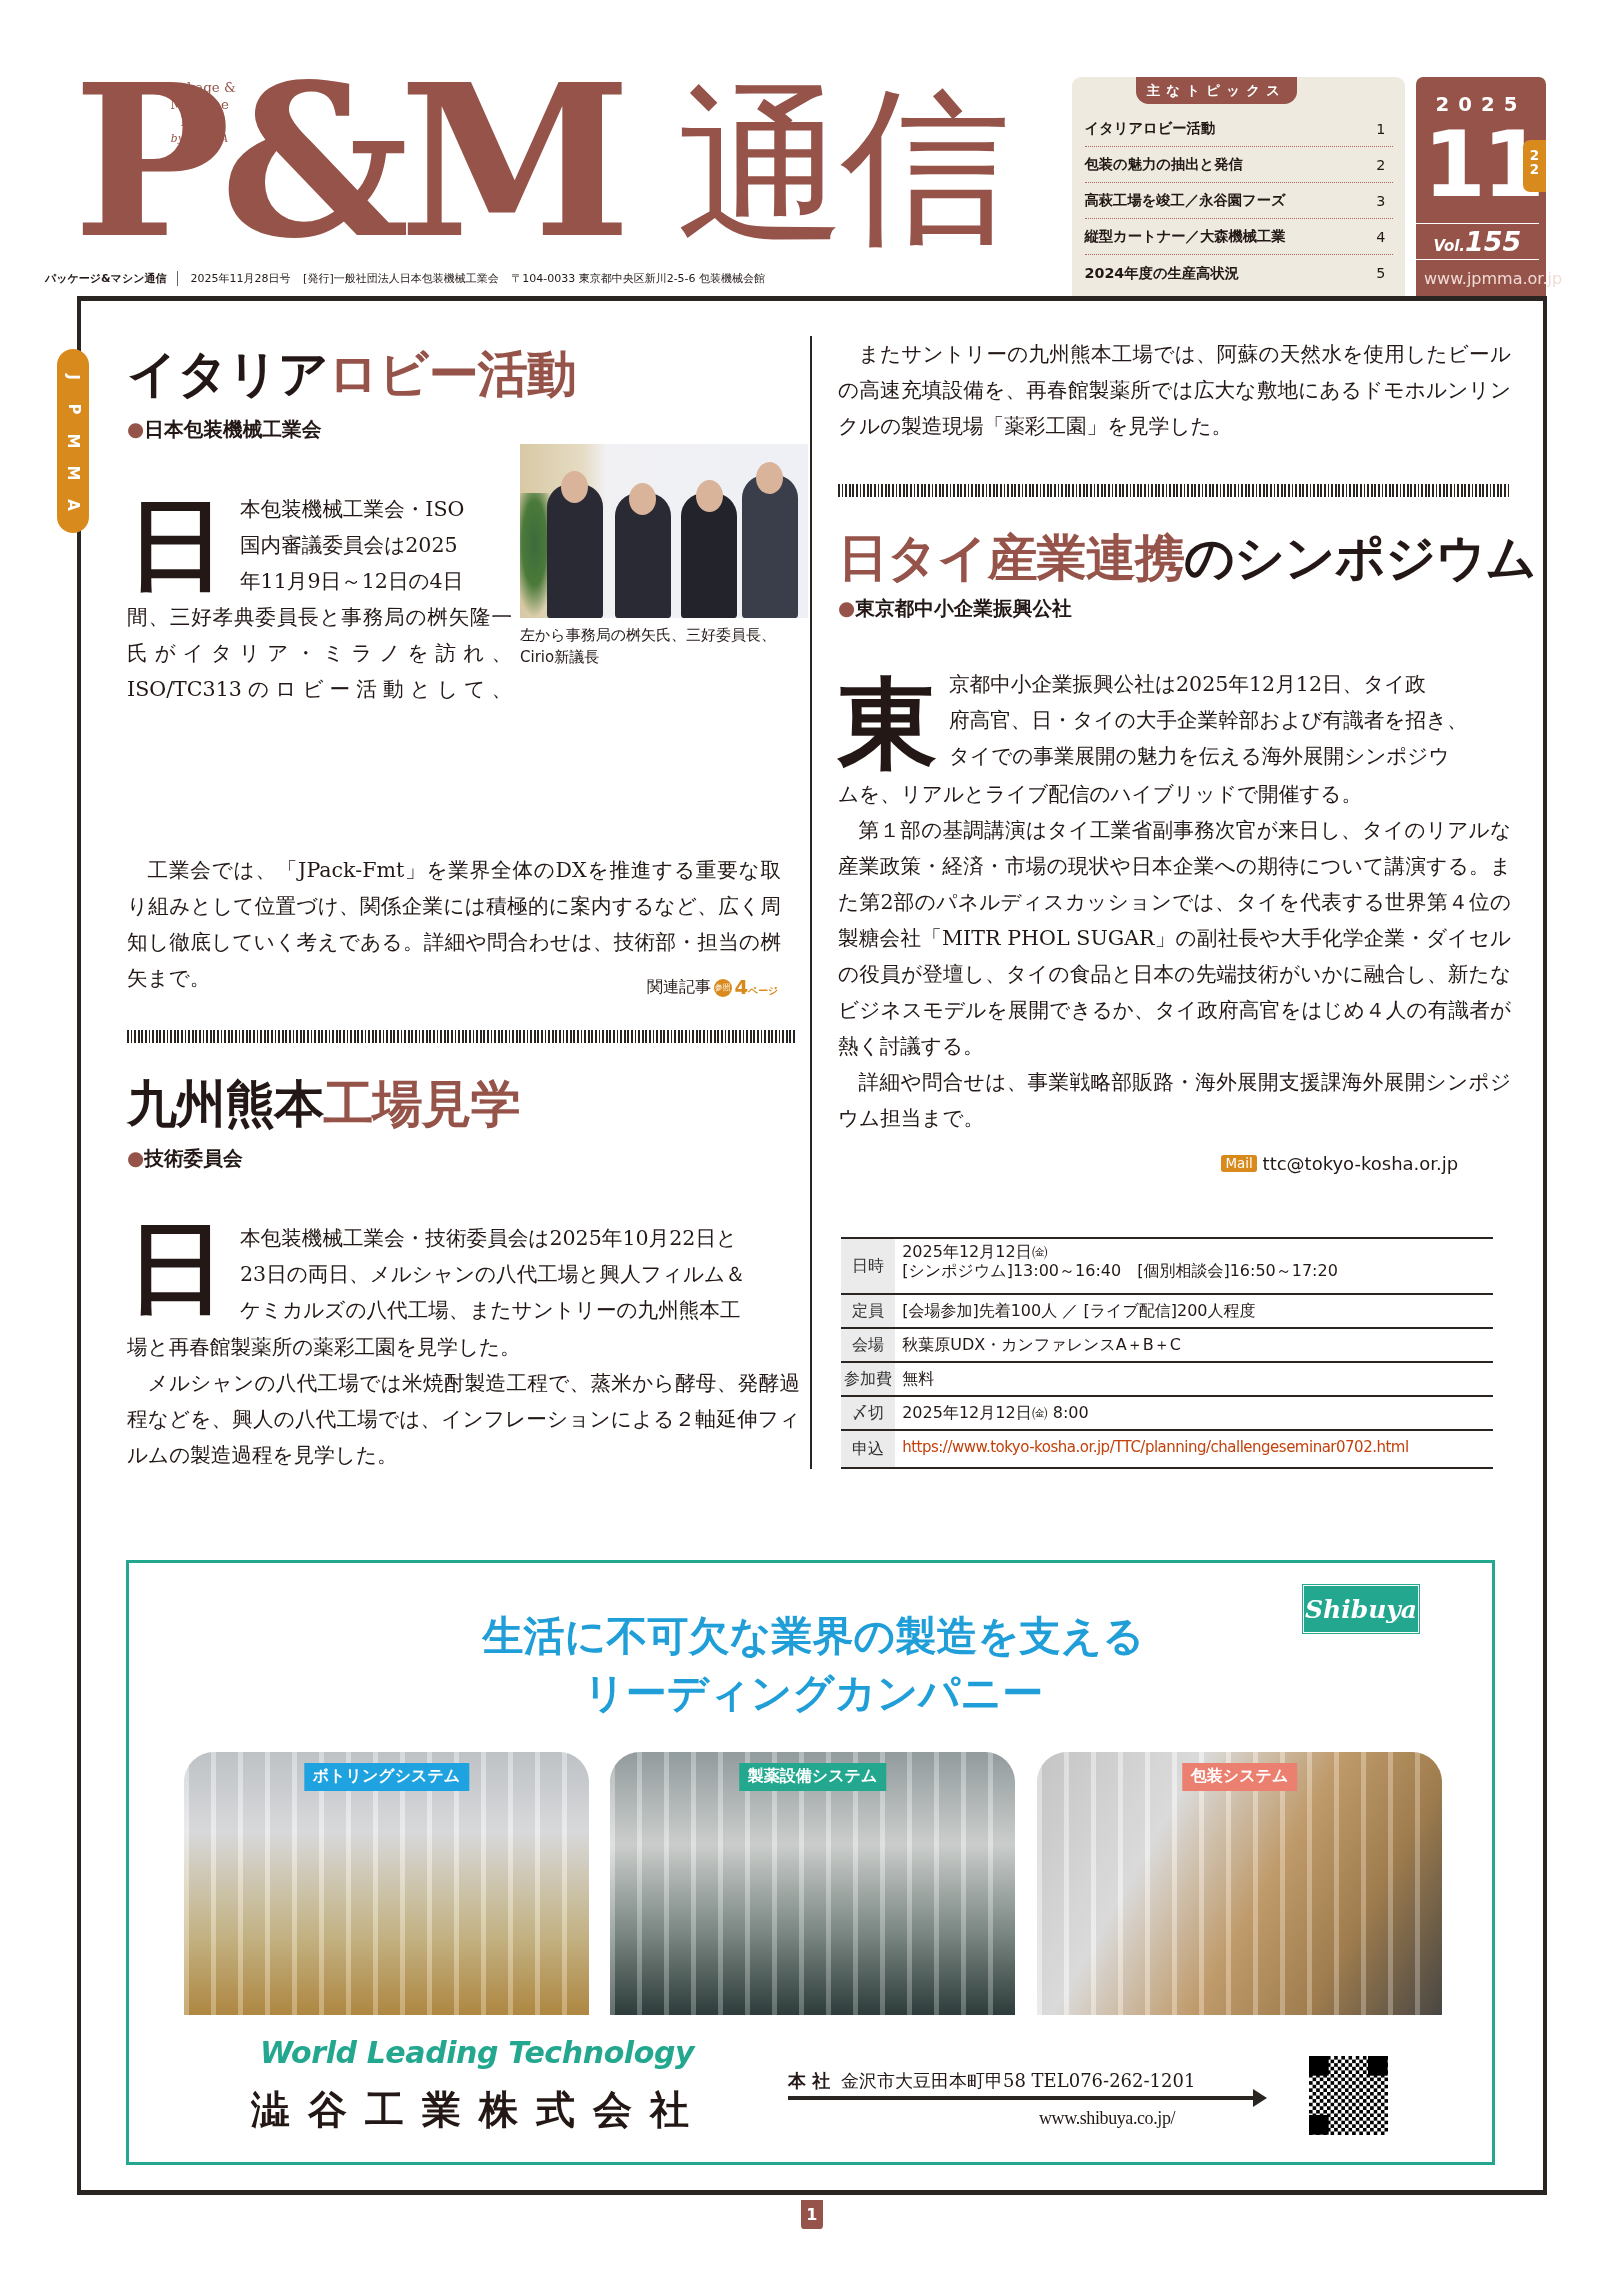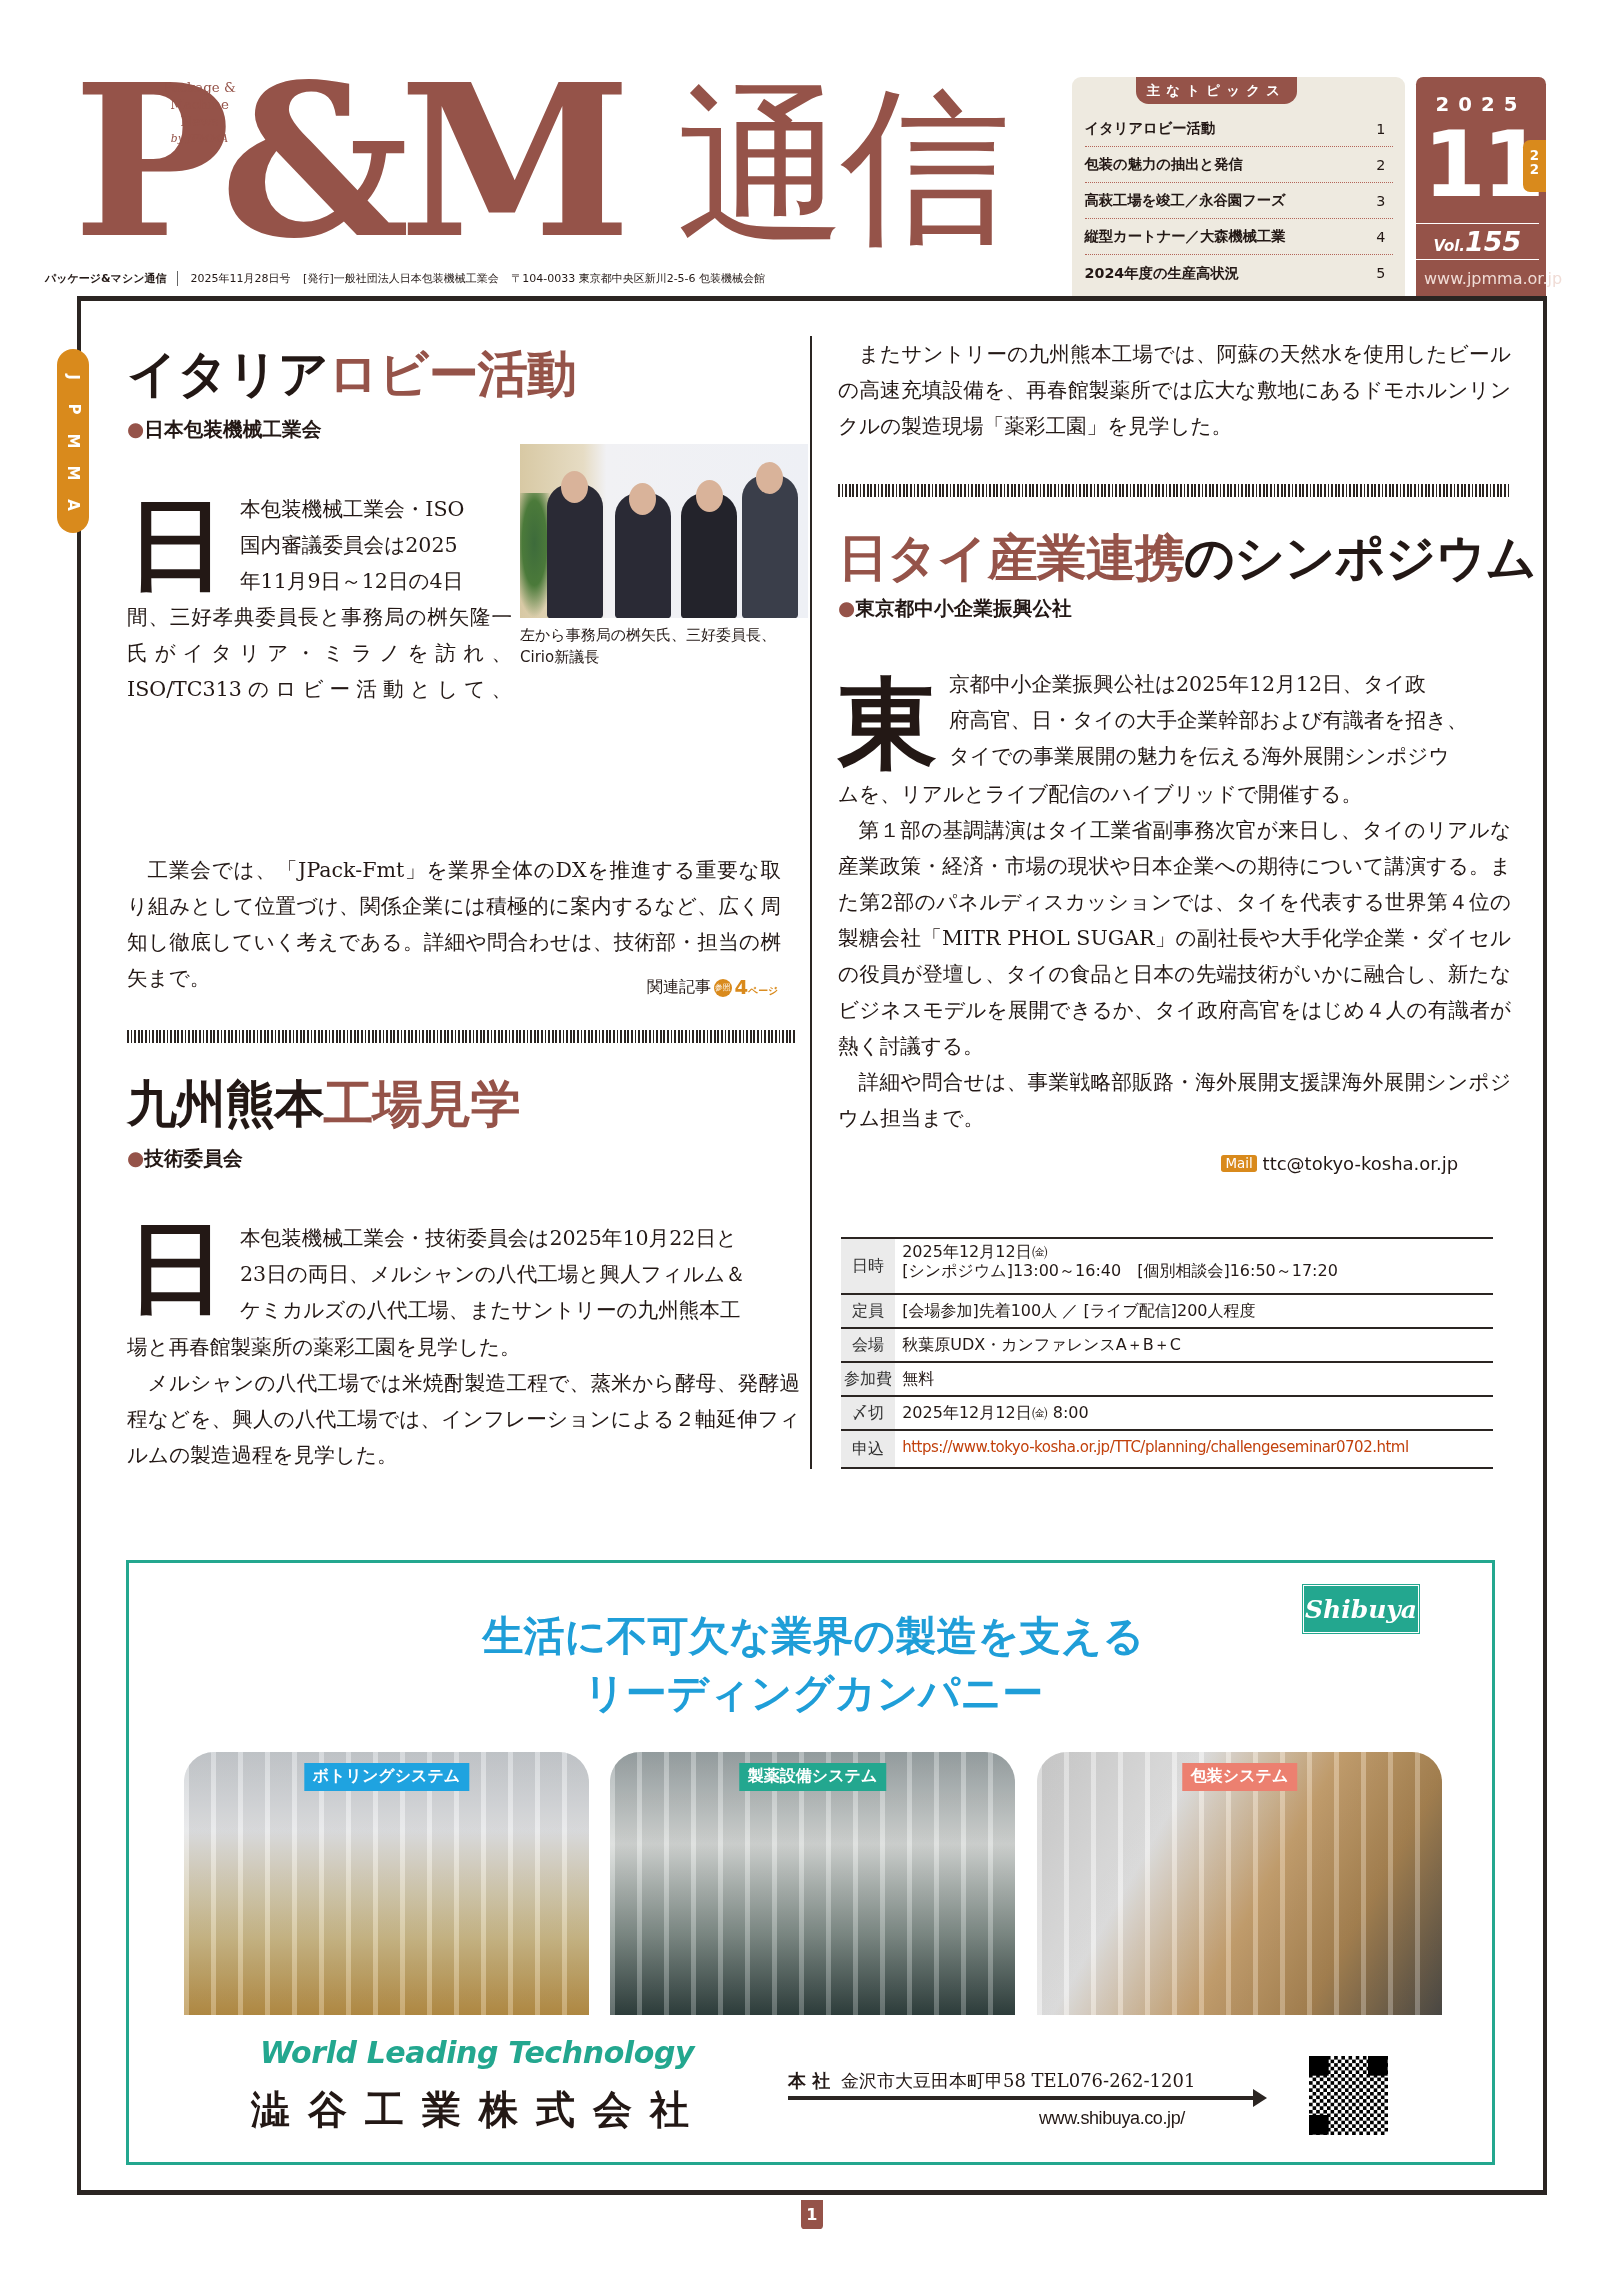--- a/index.html
+++ b/index.html
@@ -183,21 +183,21 @@
     color: #23a78f; font-size: 30px; letter-spacing: -0.4px;
   }
   .ad-company {
     position: absolute; left: 251px; top: 2083px; font-family: "DejaVu Sans", sans-serif; font-weight: bold;
     font-size: 39px; letter-spacing: 18px; color: #231815;
   }
   .ad-address { position: absolute; left: 788px; top: 2069px; font-family: "DejaVu Serif", serif; font-size: 18px; white-space: nowrap; }
   .ad-address b { font-family: "DejaVu Sans", sans-serif; margin-right: 10.7px; }
   .ad-arrow { position: absolute; left: 788px; top: 2096px; width: 466px; height: 3.6px; background: #2b2522; }
   .ad-arrow::after { content: ""; position: absolute; right: -12.5px; top: -7.2px; border-left: 14.3px solid #2b2522; border-top: 9px solid transparent; border-bottom: 9px solid transparent; }
-  .ad-url { position: absolute; left: 1039px; top: 2108px; font-family: Liberation Sans, sans-serif; font-size: 18px; letter-spacing: -0.4px; }
+  .ad-url { position: absolute; left: 1039px; top: 2108px; font-family: Liberation Serif, serif; font-size: 18px; letter-spacing: -0.4px; }
   .qr {
     position: absolute; left: 1309px; top: 2056px; width: 79px; height: 79px;
     background:
       linear-gradient(#000,#000) 0 0/19.7px 19.7px no-repeat,
       linear-gradient(#000,#000) 59px 0/19.7px 19.7px no-repeat,
       linear-gradient(#000,#000) 0 59px/19.7px 19.7px no-repeat,
       repeating-conic-gradient(#000 0 25%, #fff 0 50%) 0 0/7.2px 7.2px;
   }
 
   .page-num {

